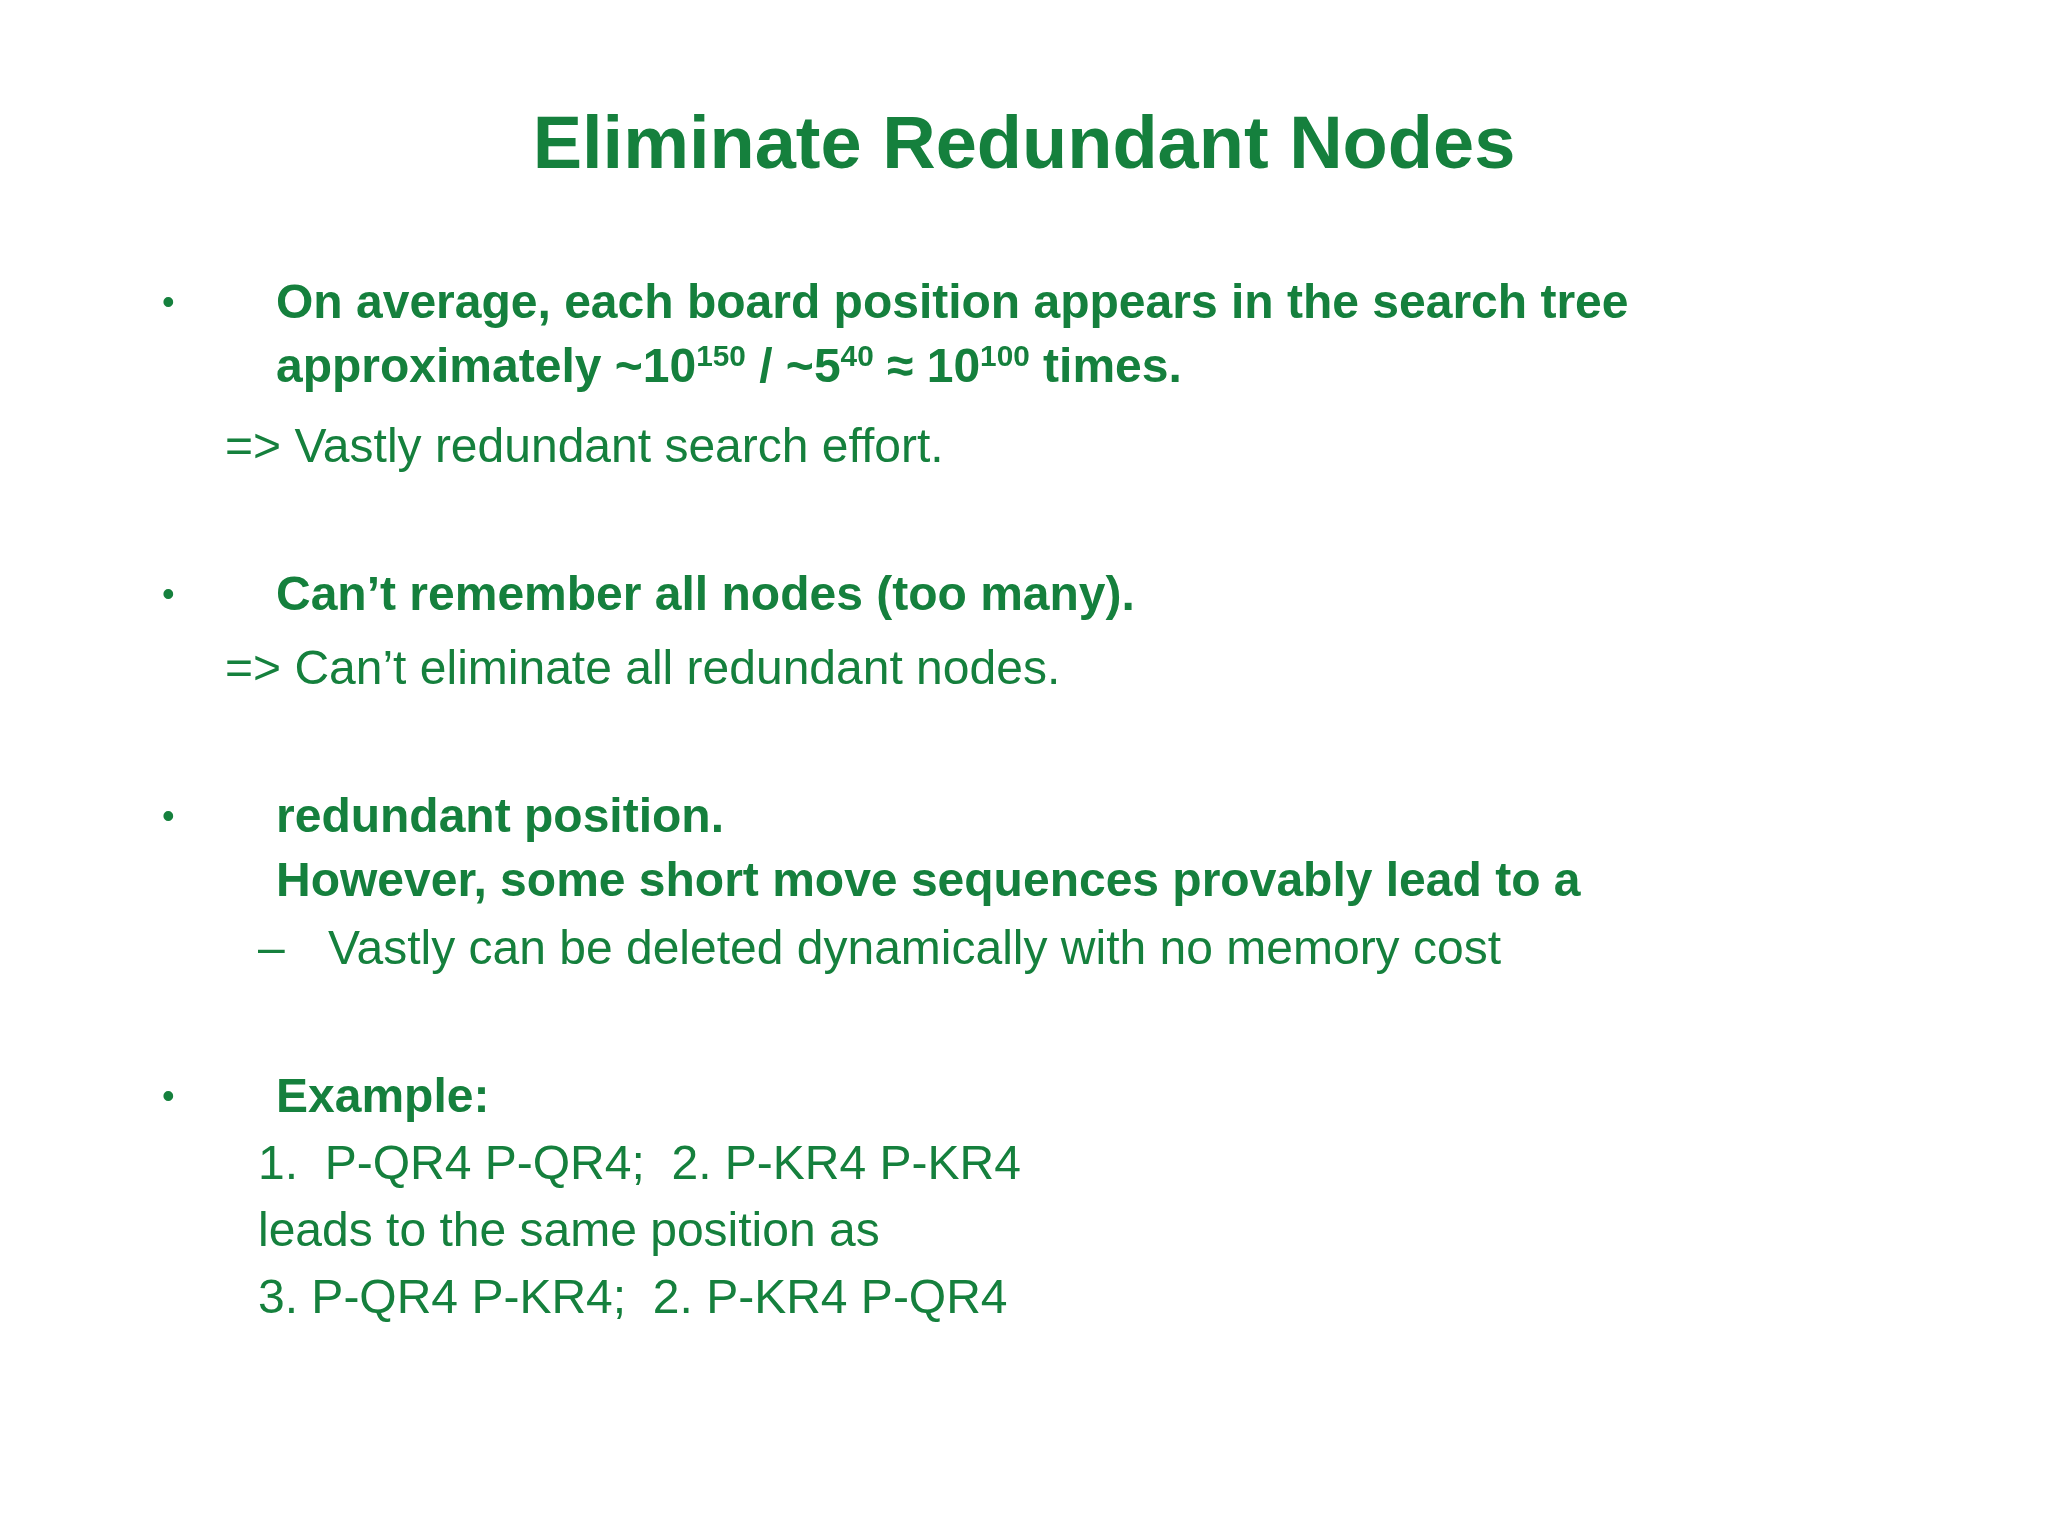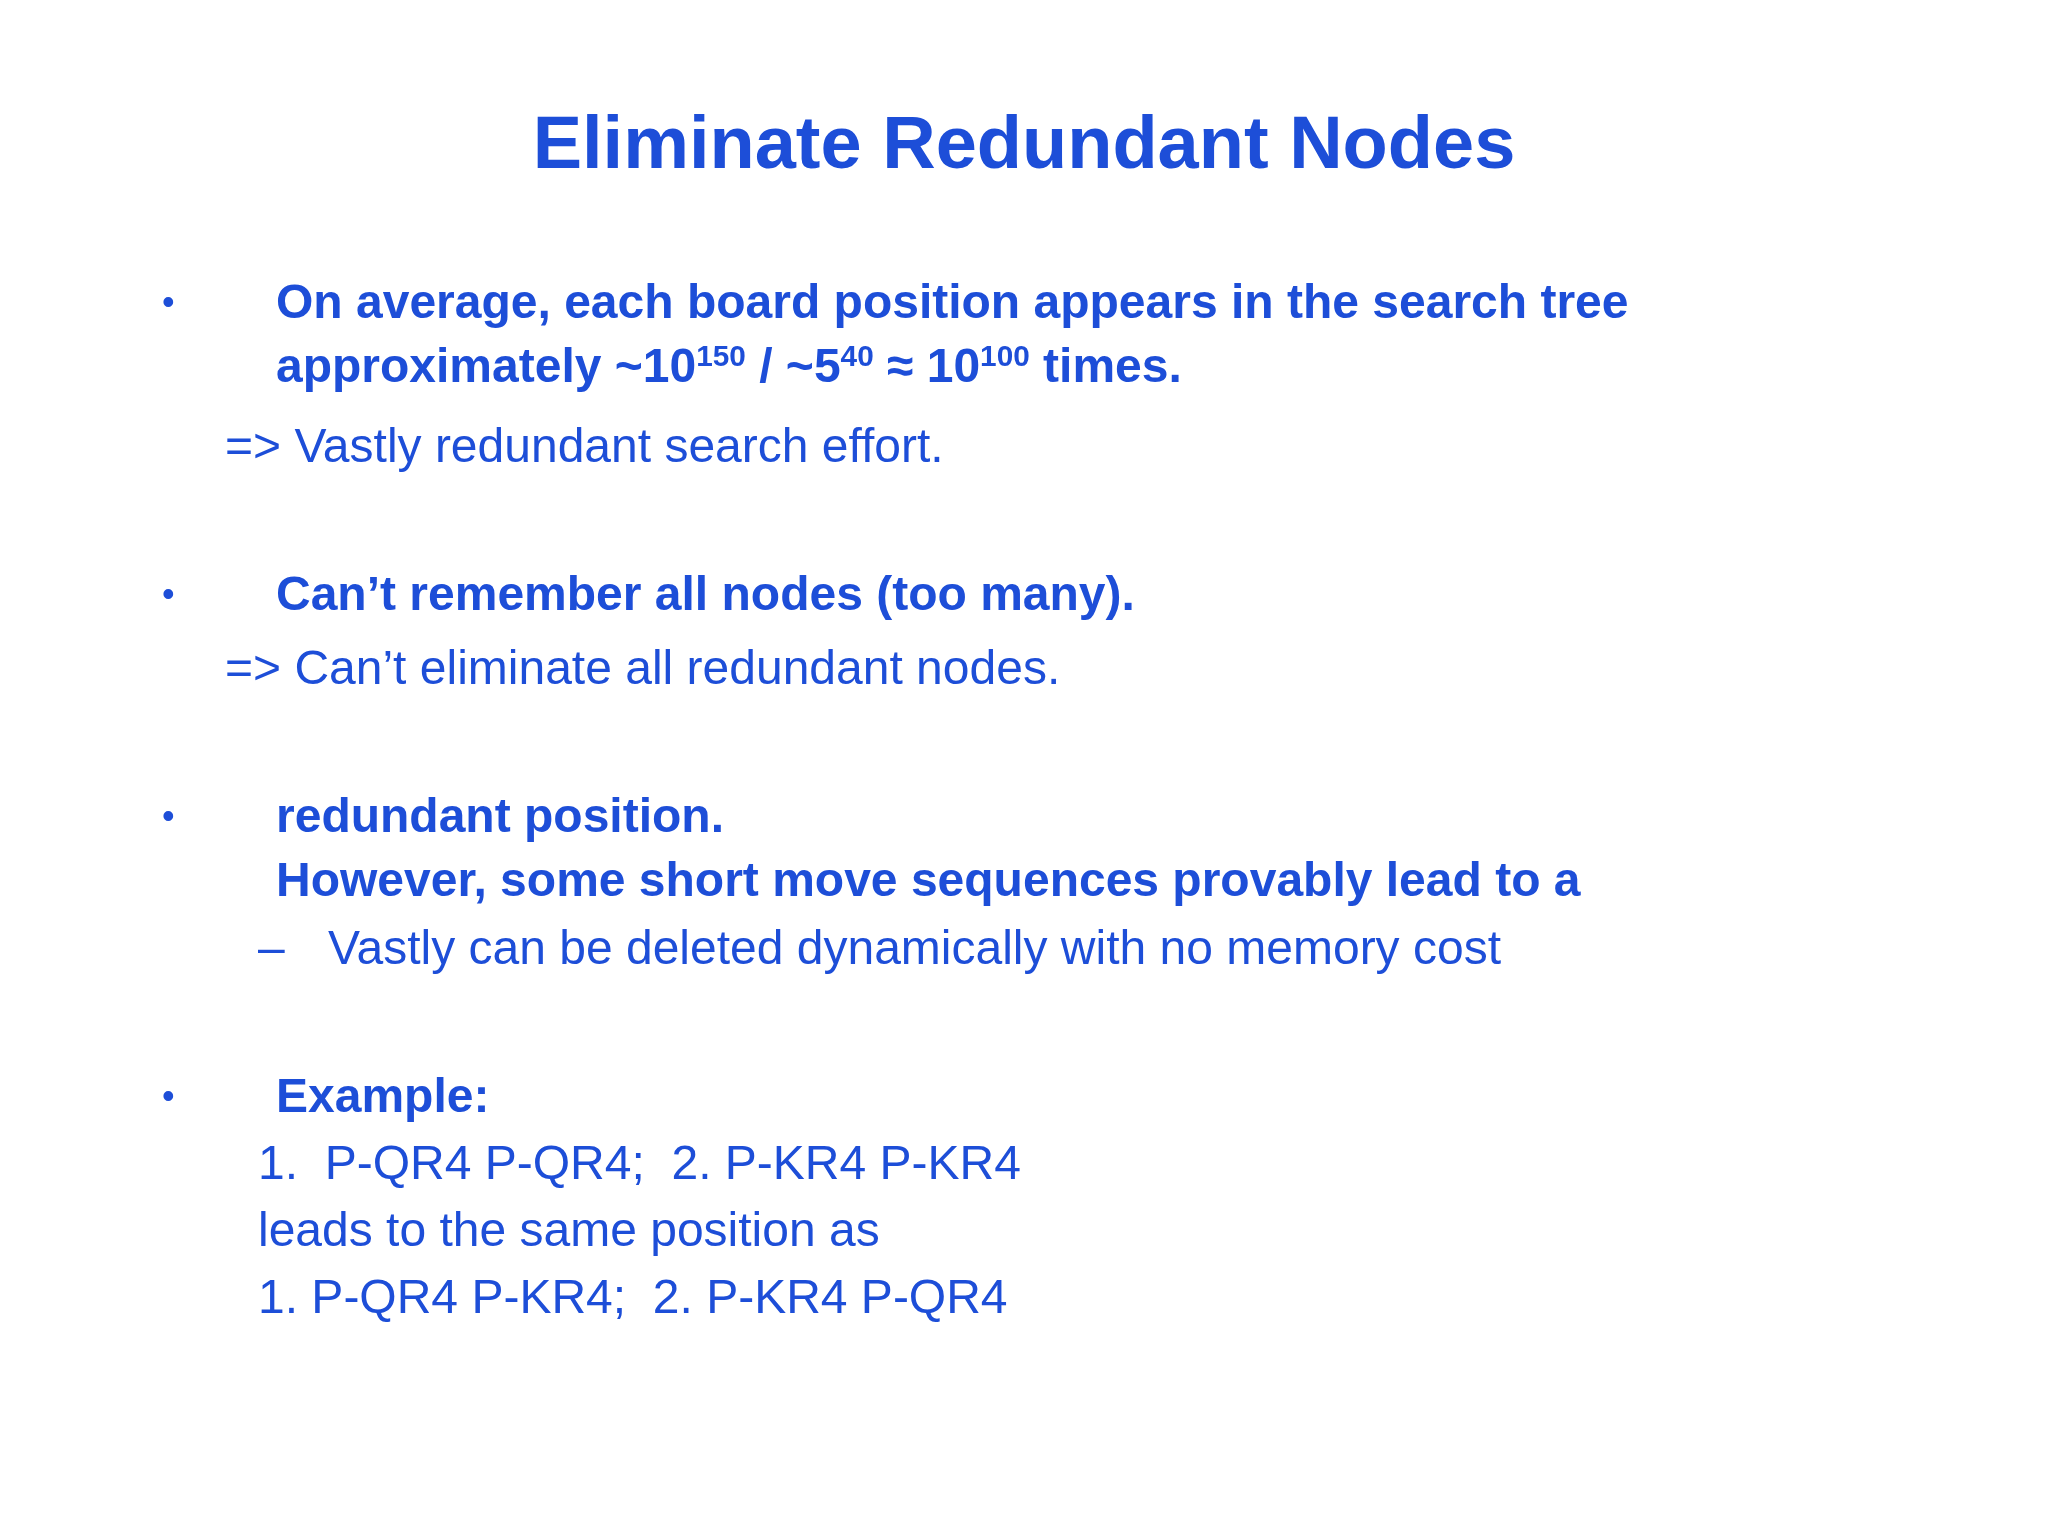--- a/index.html
+++ b/index.html
@@ -5,21 +5,21 @@
   html, body {
     margin: 0;
     padding: 0;
     background: #ffffff;
   }
   .slide {
     position: relative;
     width: 2048px;
     height: 1536px;
     background: #ffffff;
-    color: #1d4ed8;
+    color: #15803d;
     font-family: "Liberation Sans", sans-serif;
     overflow: hidden;
   }
   .slide-title {
     position: absolute;
     top: 98px;
     left: 0;
     width: 100%;
     text-align: center;
     font-size: 74px;
@@ -125,17 +125,17 @@
 
     <div class="group">
       <div class="bullet-row">
         <span class="marker-cell">•</span>
         <div class="bullet-text bold">
           <div class="line">Example:</div>
         </div>
       </div>
       <div class="example-line">1.  P-QR4 P-QR4;  2. P-KR4 P-KR4</div>
       <div class="example-line">leads to the same position as</div>
-      <div class="example-line">1. P-QR4 P-KR4;  2. P-KR4 P-QR4</div>
+      <div class="example-line">3. P-QR4 P-KR4;  2. P-KR4 P-QR4</div>
     </div>
 
   </div>
 </div>
 
 </body></html>

